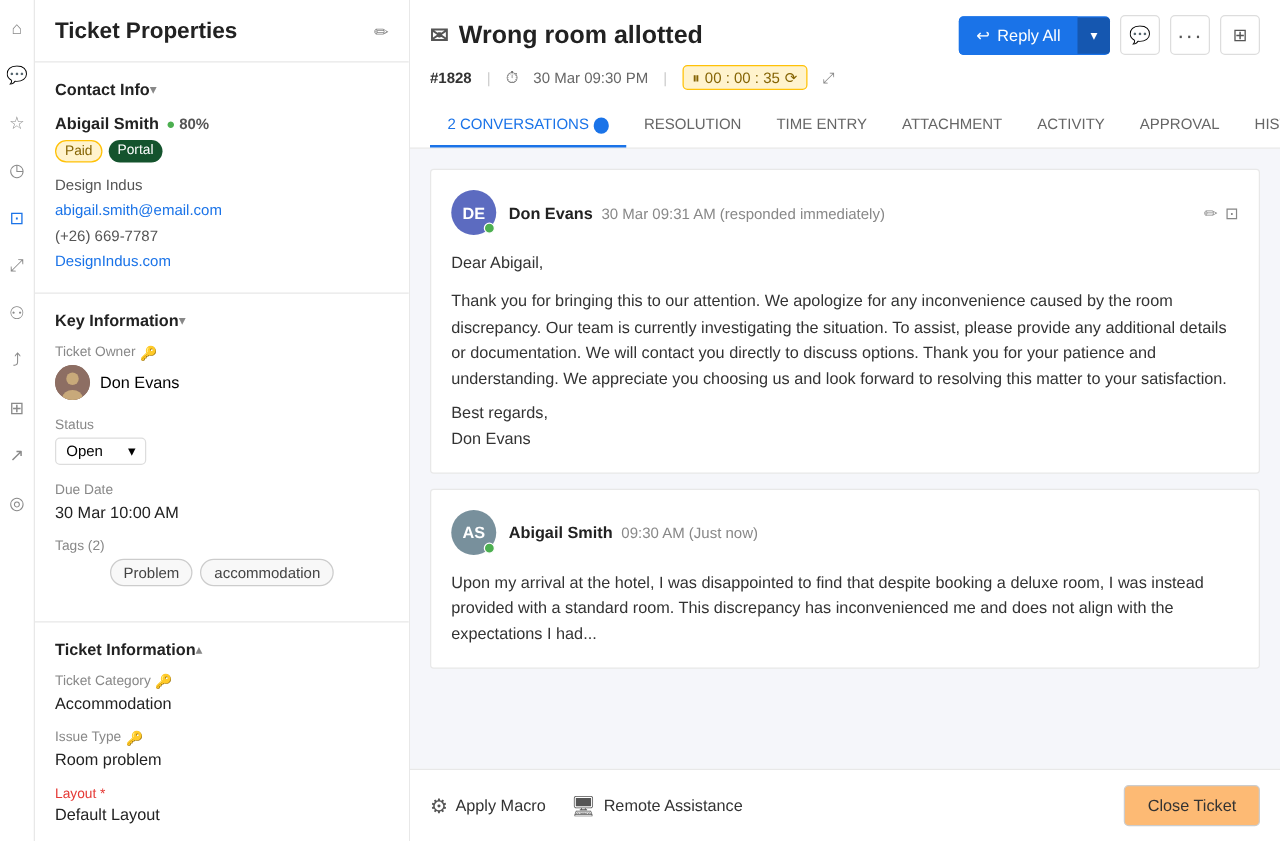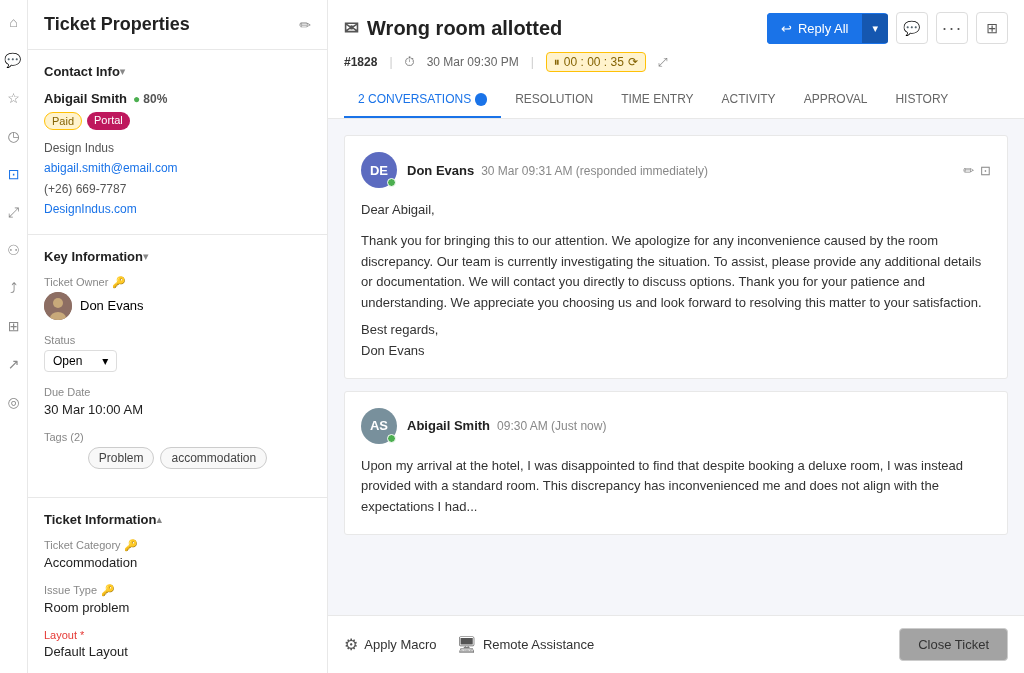--- a/index.html
+++ b/index.html
@@ -103,21 +103,21 @@
       gap: 5px;
       margin-bottom: 8px;
     }
     .badge {
       padding: 2px 7px;
       border-radius: 10px;
       font-size: 11px;
       font-weight: 500;
     }
     .badge-gold { background: #fff3cd; color: #856404; border: 1px solid #ffc107; }
-    .badge-portal { background: #be185d; color: #fff; }
+    .badge-portal { background: #14532d; color: #fff; }
     .contact-meta {
       font-size: 12px;
       color: #555;
       line-height: 1.7;
     }
     .contact-meta a { color: #1a73e8; text-decoration: none; }
 
     
     .field-group { margin-bottom: 14px; }
     .field-label {
@@ -419,21 +419,21 @@
       gap: 6px;
       font-size: 13px;
       color: #333;
       cursor: pointer;
     }
     .bottom-action-icon { color: #555; font-size: 16px; }
     .btn-close-ticket {
       padding: 8px 18px;
       border: 1px solid #ccc;
       border-radius: 4px;
-      background: #a3a3a3;
+      background: #fdba74;
       color: #333;
       font-size: 13px;
       font-weight: 500;
       cursor: pointer;
     }
     .expand-icon { color: #888; font-size: 12px; cursor: pointer; }
 
     
     ::-webkit-scrollbar { width: 4px; }
     ::-webkit-scrollbar-track { background: transparent; }
@@ -600,20 +600,21 @@
       <span class="expand-icon">⤢</span>
     </div>
 
     <div class="tabs-row">
       <div class="tab active">
         <span>2 CONVERSATIONS</span>
         <span class="tab-badge"></span>
       </div>
       <div class="tab">RESOLUTION</div>
       <div class="tab">TIME ENTRY</div>
+      <div class="tab">ATTACHMENT</div>
       <div class="tab">ACTIVITY</div>
       <div class="tab">APPROVAL</div>
       <div class="tab">HISTORY</div>
 
     </div>
   </div>
 
   <div class="conversations-area">
 
     <div class="conv-card">

